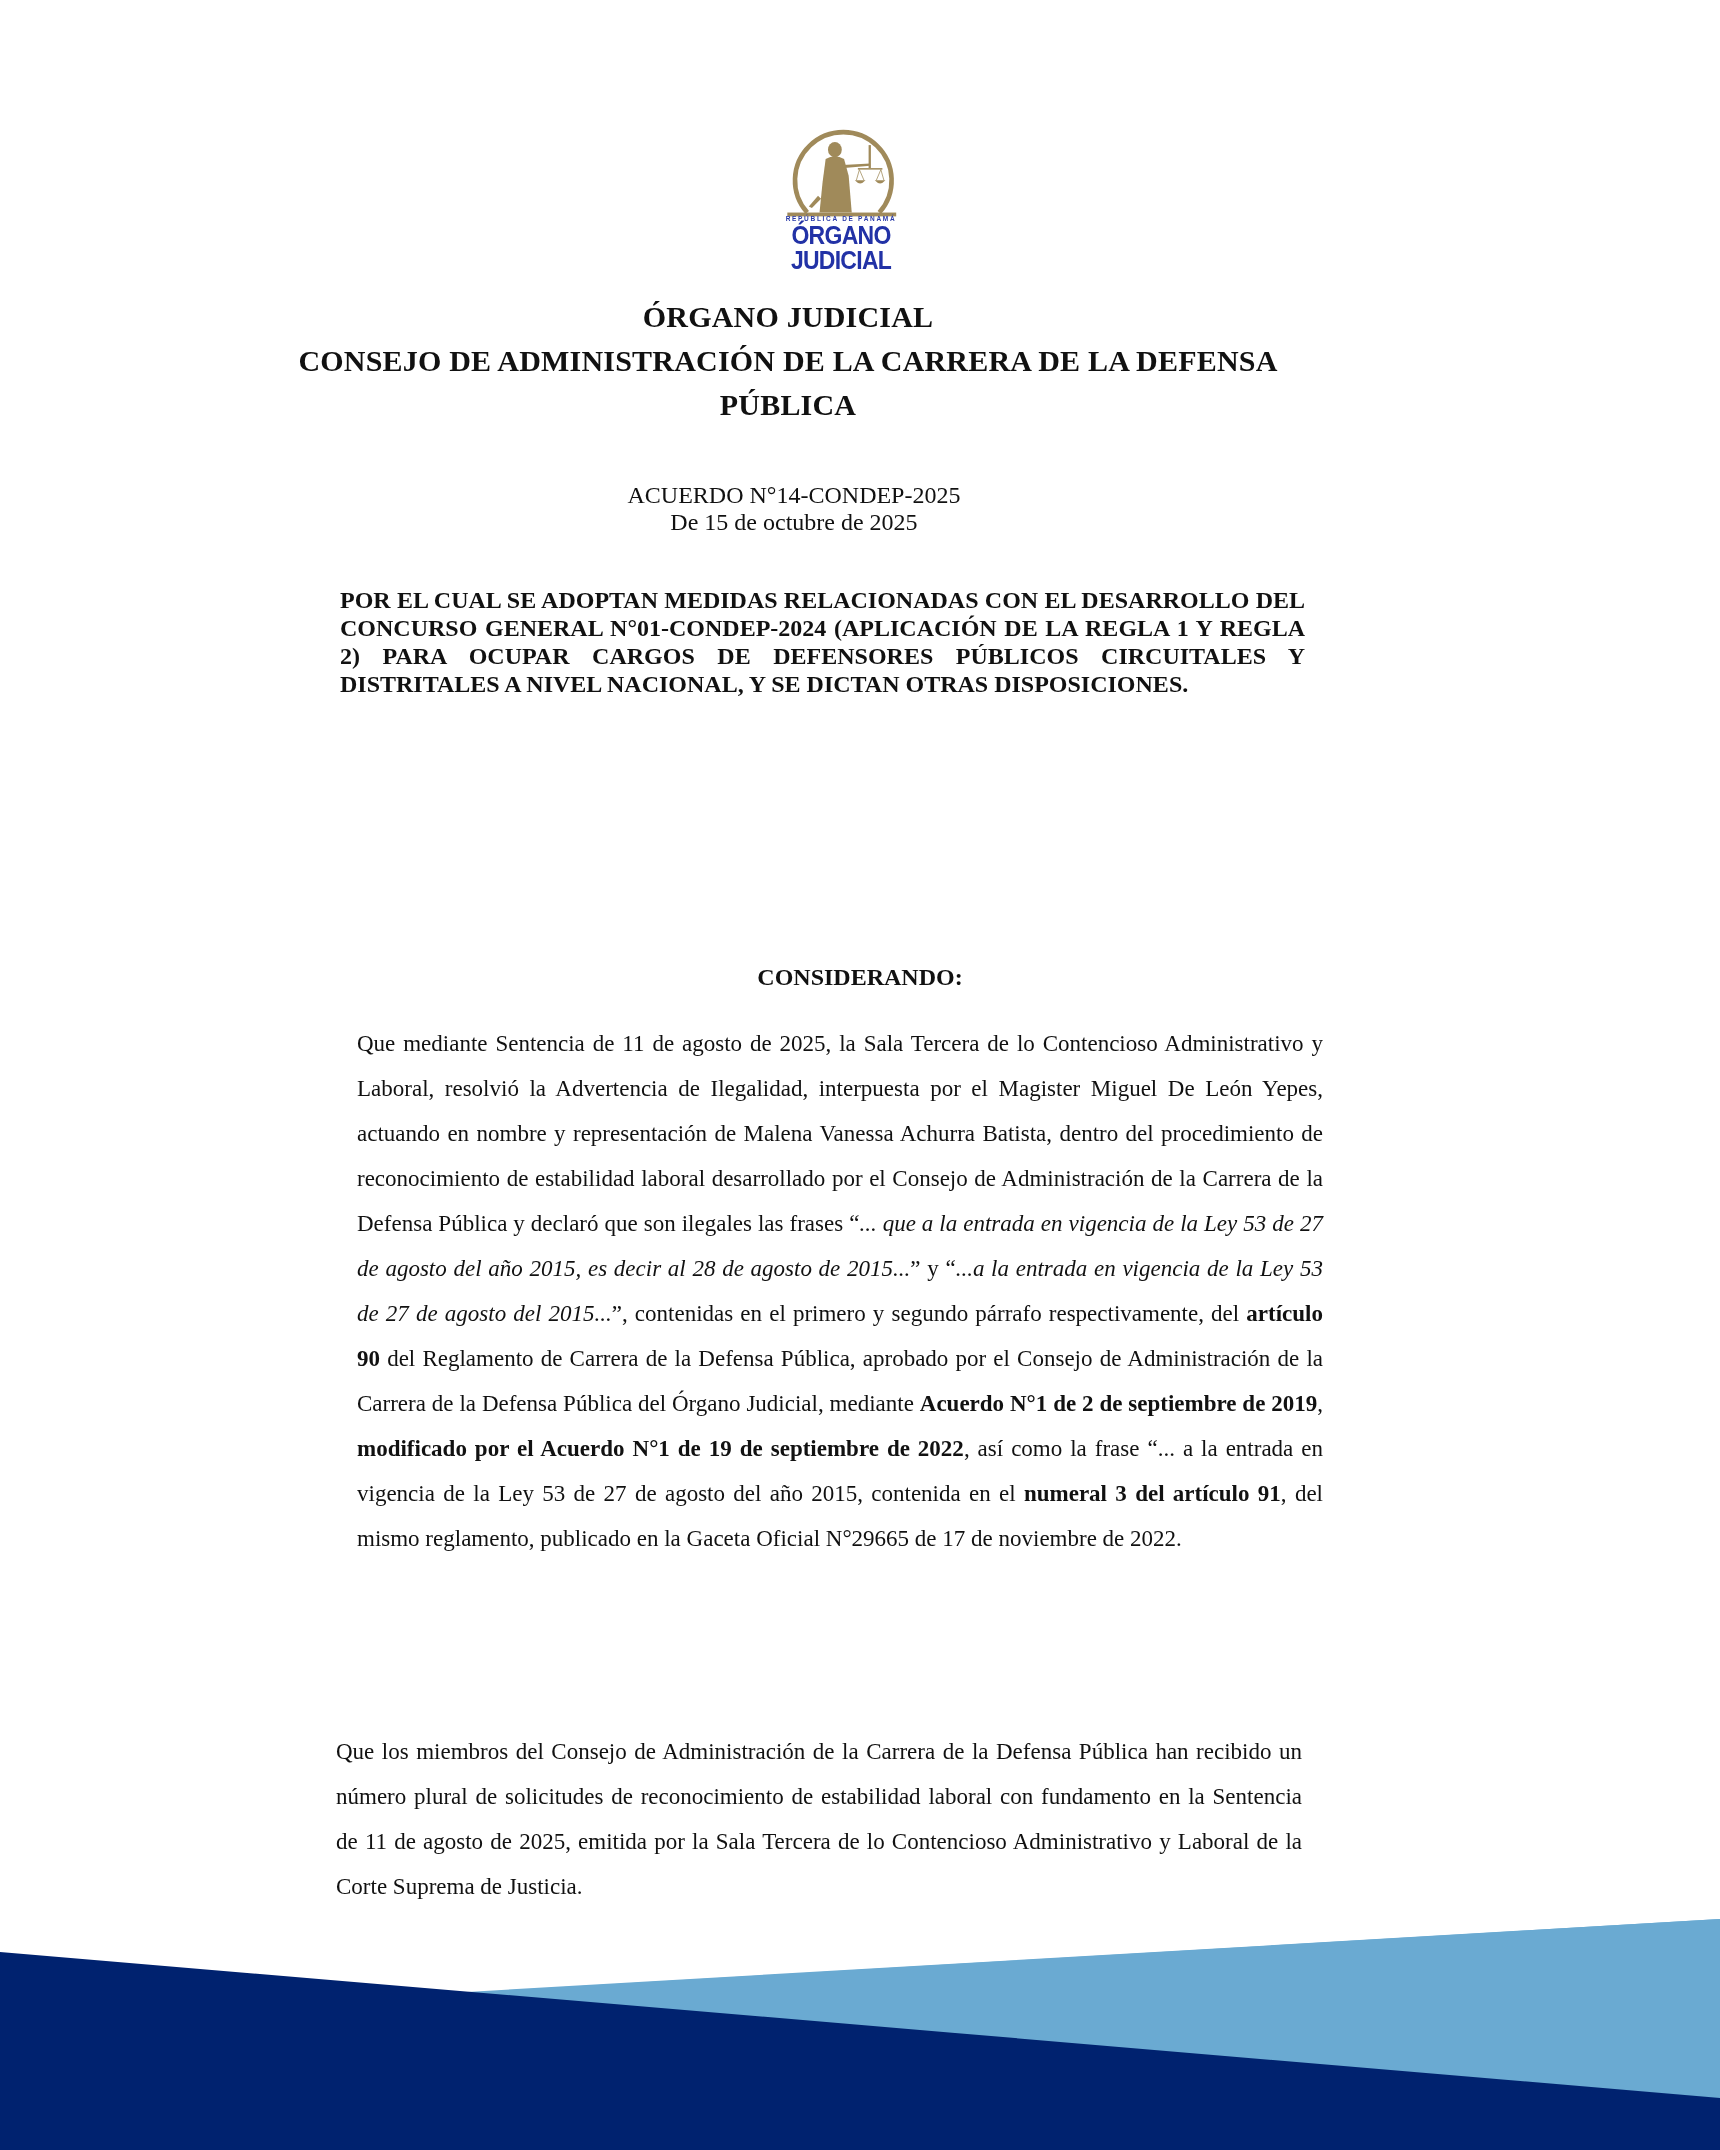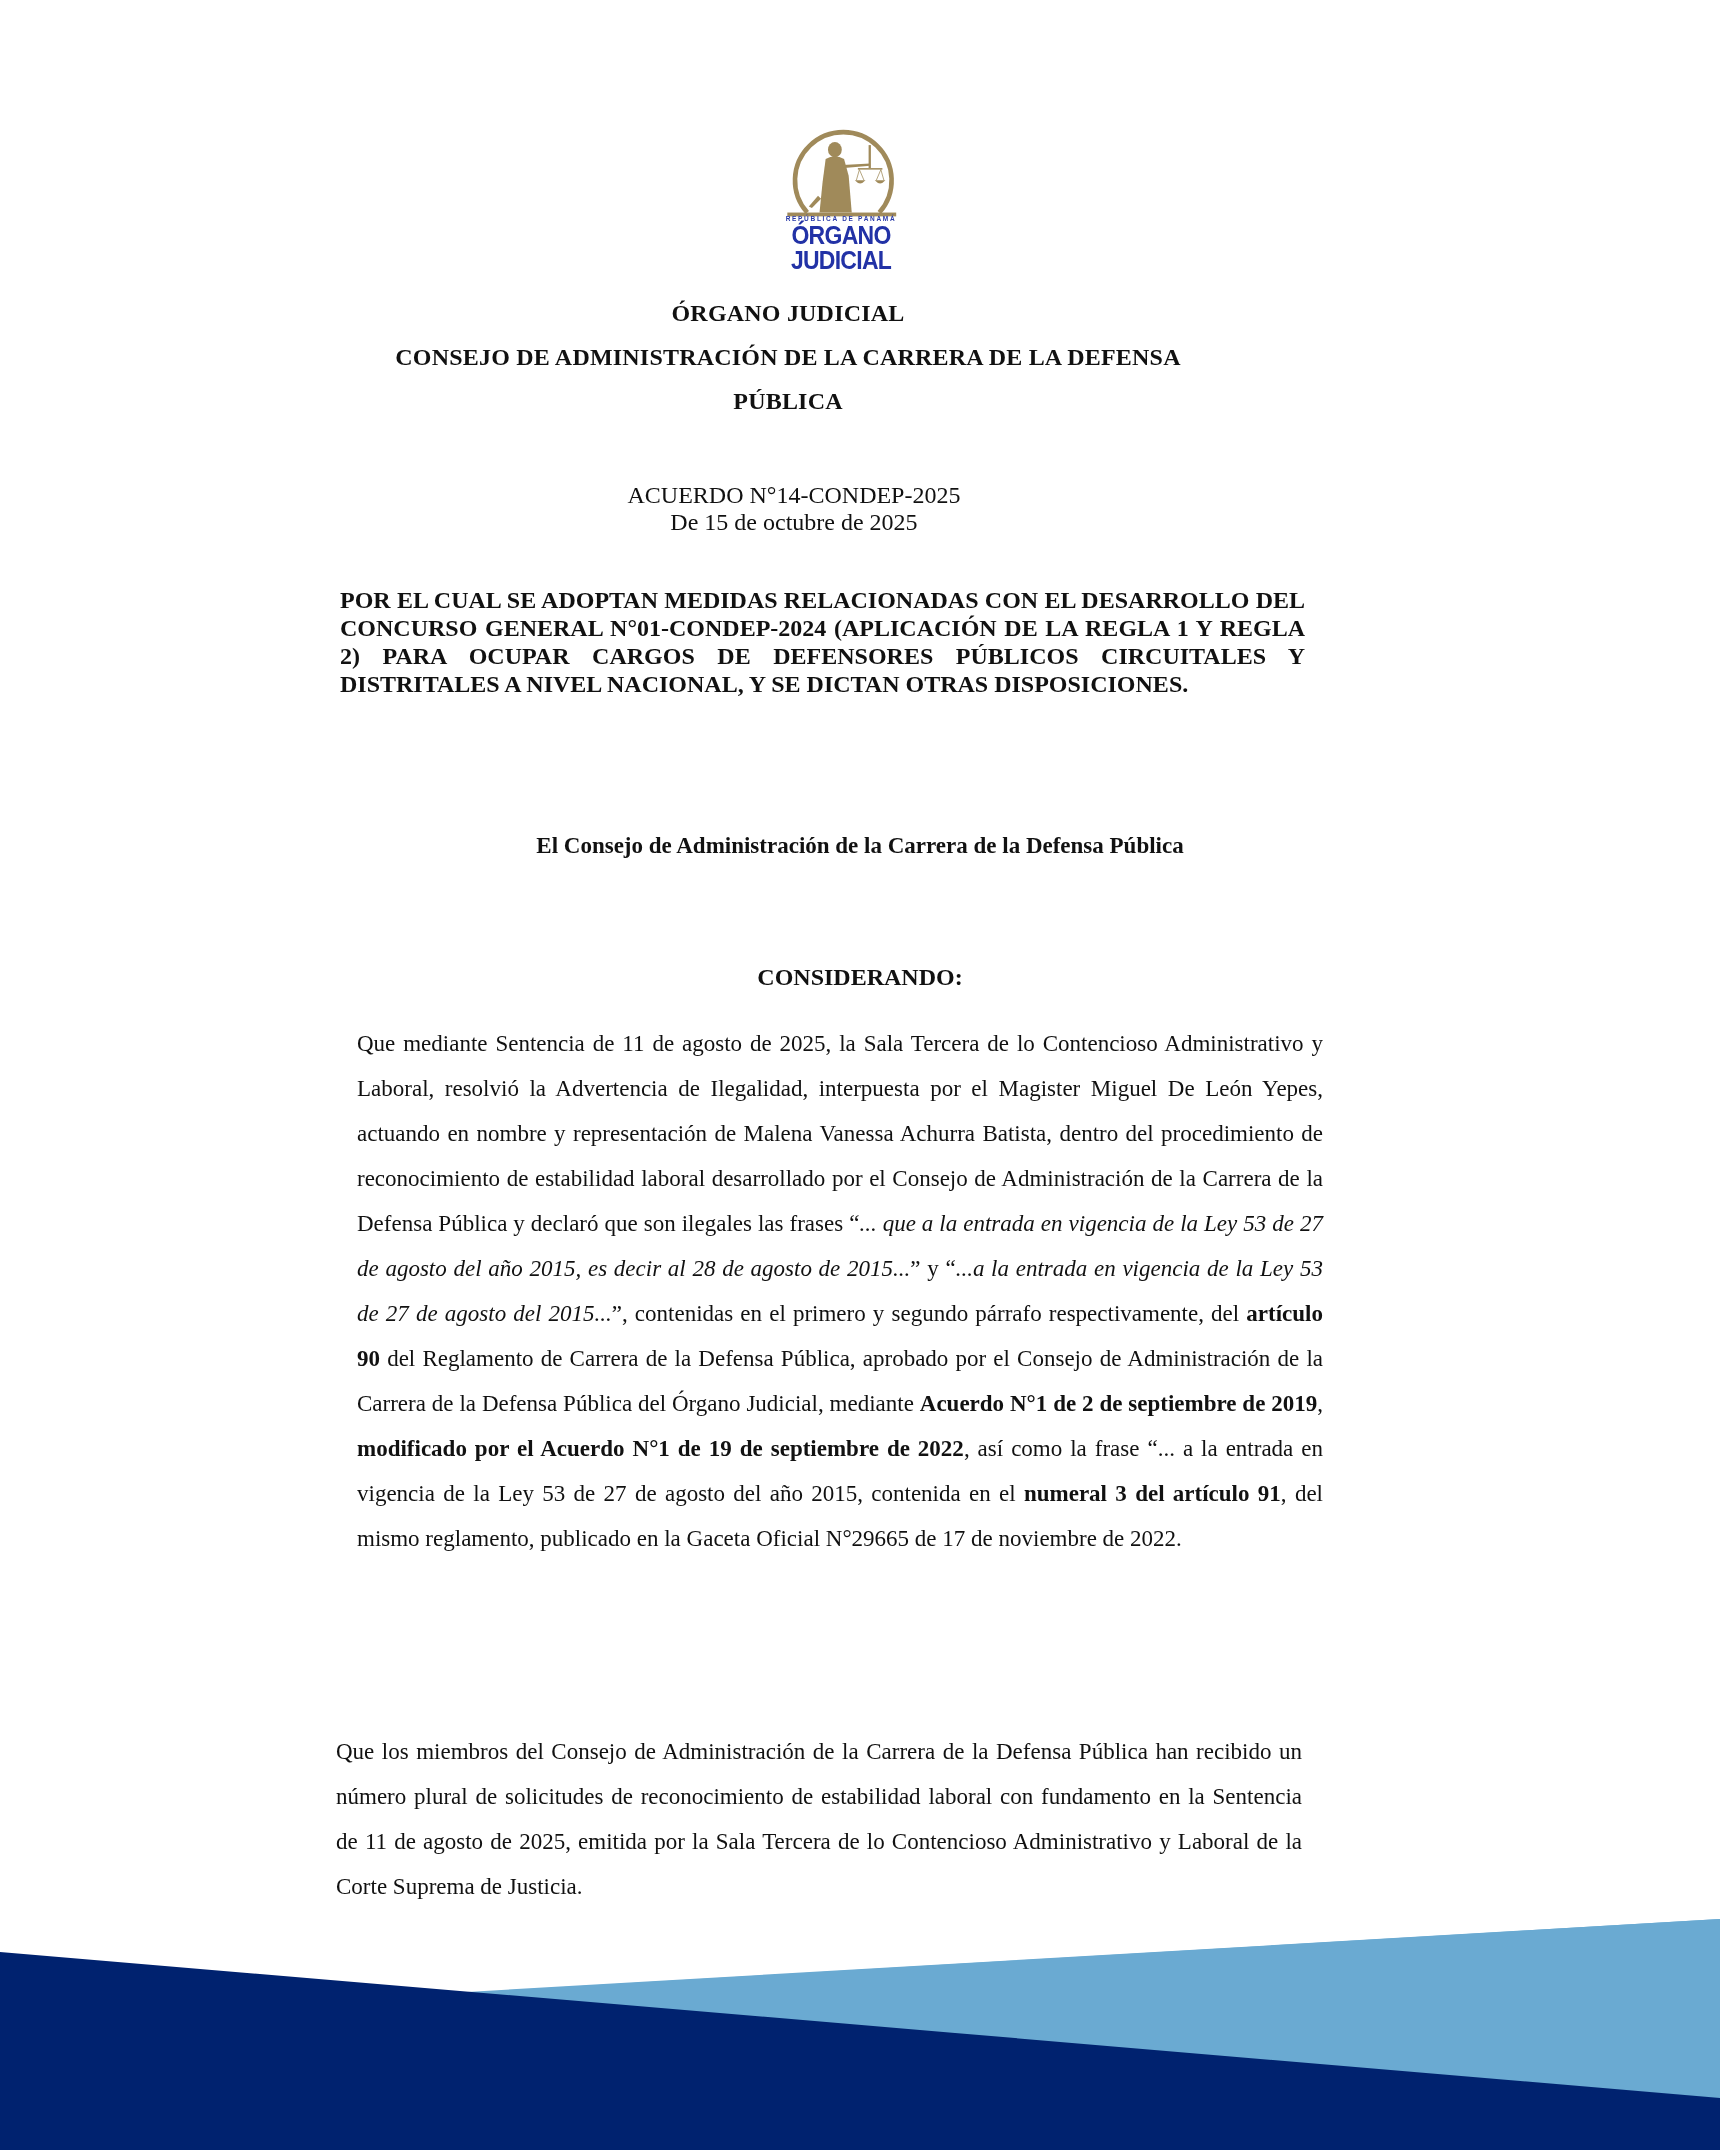--- a/index.html
+++ b/index.html
@@ -13,21 +13,21 @@
   .logo-rep { position:absolute; left:0; top:93px; width:138px; text-align:center;
               font-family:"Liberation Sans", "DejaVu Sans", sans-serif; font-weight:700;
               font-size:6.5px; letter-spacing:1.7px; color:#2a3aa8; }
   .logo-organo, .logo-judicial { position:absolute; left:0; width:138px; text-align:center;
               font-family:"Liberation Sans", "DejaVu Sans", sans-serif; font-weight:700;
               color:#2232a6; letter-spacing:-0.8px; transform:scaleX(0.92); }
   .logo-organo { top:100px; font-size:25px; line-height:26px; }
   .logo-judicial { top:125px; font-size:25px; line-height:26px; }
 
   .heading { position:absolute; left:0; width:1576px; text-align:center;
-             font-weight:700; font-size:24px; letter-spacing:0.2px; }
+             font-weight:700; font-size:30px; letter-spacing:0.2px; }
   .h-org { top:300px; }
   .h-consejo { top:344px; }
   .h-publica { top:388px; }
 
   .acuerdo { position:absolute; left:0; width:1588px; text-align:center;
              font-weight:400; font-size:24px; line-height:27.5px; }
   .acuerdo-num { top:482px; }
   .acuerdo-date { top:509px; }
 
   .title-block { position:absolute; left:340px; top:586px; width:965px;
@@ -85,21 +85,20 @@
 
   <div class="heading h-org">ÓRGANO JUDICIAL</div>
   <div class="heading h-consejo">CONSEJO DE ADMINISTRACIÓN DE LA CARRERA DE LA DEFENSA</div>
   <div class="heading h-publica">PÚBLICA</div>
 
   <div class="acuerdo acuerdo-num">ACUERDO N°14-CONDEP-2025</div>
   <div class="acuerdo acuerdo-date">De 15 de octubre de 2025</div>
 
   <div class="title-block">POR EL CUAL SE ADOPTAN MEDIDAS RELACIONADAS CON EL DESARROLLO DEL CONCURSO GENERAL N°01-CONDEP-2024 (APLICACIÓN DE LA REGLA 1 Y REGLA 2) PARA OCUPAR CARGOS DE DEFENSORES PÚBLICOS CIRCUITALES Y DISTRITALES A NIVEL NACIONAL, Y SE DICTAN OTRAS DISPOSICIONES.</div>
 
-  <div class="preamble pre-1">El Consejo de Administración de la Carrera de la Defensa Pública</div>
 
   <div class="considerando">CONSIDERANDO:</div>
 
   <div class="para para-1"><span>Que mediante Sentencia de 11 de agosto de 2025, la Sala Tercera de lo Contencioso Administrativo y Laboral, resolvió la Advertencia de Ilegalidad, interpuesta por el Magister Miguel De León Yepes, actuando en nombre y representación de Malena Vanessa Achurra Batista, dentro del procedimiento de reconocimiento de estabilidad laboral  desarrollado por el Consejo de Administración de la Carrera de la Defensa Pública y declaró que son ilegales las frases “</span><em>... que a la entrada en vigencia de la Ley 53 de 27 de agosto del año 2015, es decir al 28 de agosto de 2015...</em><span>” y “</span><em>...a la entrada en vigencia de la Ley 53 de 27 de agosto del 2015...</em><span>”, contenidas en el primero y segundo párrafo respectivamente, del </span><b>artículo 90</b><span> del Reglamento de Carrera de la Defensa Pública, aprobado por el Consejo de Administración de la Carrera de la Defensa Pública del Órgano Judicial, mediante </span><b>Acuerdo N°1 de 2 de septiembre de 2019</b><span>, </span><b>modificado por el Acuerdo N°1 de 19 de septiembre de 2022</b><span>, así como la frase  “... a la entrada en vigencia de la Ley 53 de 27 de agosto del año 2015, contenida en el </span><b>numeral 3 del artículo 91</b><span>, del mismo reglamento, publicado en la Gaceta Oficial N°29665 de 17 de noviembre de 2022.</span></div>
   <div class="para para-2"><span>Que los miembros del Consejo de Administración de la Carrera de la Defensa Pública han recibido un número plural de solicitudes de reconocimiento de estabilidad laboral con fundamento en la Sentencia de 11 de agosto de 2025, emitida por la Sala Tercera de lo Contencioso Administrativo y Laboral de la Corte Suprema de Justicia.</span></div>
 
   <svg class="footer" width="1720" height="2151" viewBox="0 0 2250 2813">
     <polygon points="600,2607 2250,2510 2250,2745 600,2605" fill="#6aaad2"></polygon>
     <polygon points="600,2606 2250,2510 2250,2744" fill="#6aaad2"></polygon>
     <polygon points="0,2553 2250,2744 2250,2813 0,2813" fill="#00226f"></polygon>

